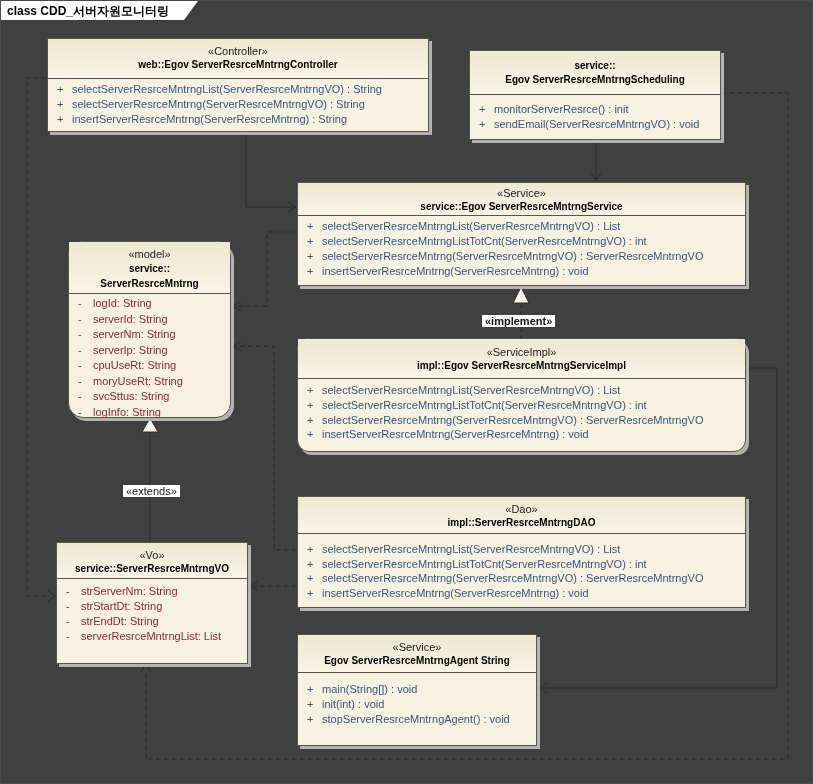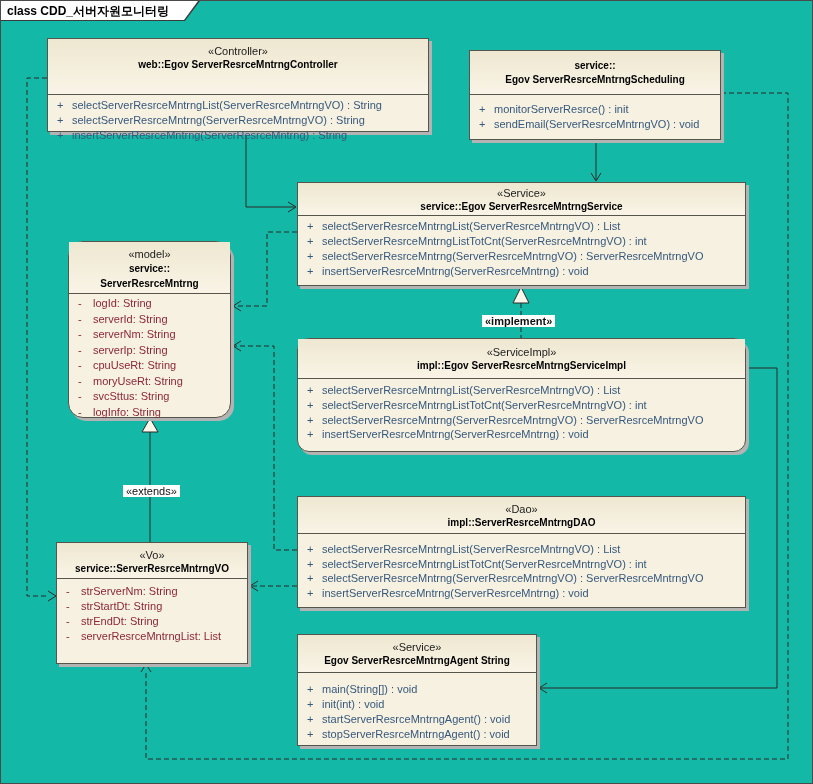--- a/index.html
+++ b/index.html
@@ -1,16 +1,16 @@
 <!DOCTYPE html>
 <html><head>
 <meta charset="utf-8">
 <style>
   html,body{margin:0;padding:0;background:#fff;}
-  #frame{position:relative;width:813px;height:784px;background:#14b8a6;
+  #frame{position:relative;width:813px;height:784px;background:#404040;
     border:1px solid #4a4a4a;box-sizing:border-box;overflow:hidden;
     font-family:"Liberation Sans",sans-serif;}
   
   .tab-outer{position:absolute;left:0;top:0;width:200px;height:20px;background:#3c3c3c;
     clip-path:polygon(0 0,199px 0,184px 20px,0 20px);}
   .tab-inner{position:absolute;left:0;top:0;width:198px;height:19px;background:#ffffff;
     clip-path:polygon(0 0,197px 0,183px 19px,0 19px);}
   .tab-text{position:absolute;left:6px;top:2px;font-size:12px;font-weight:bold;color:#000;white-space:nowrap;}
   
   #wires{position:absolute;left:0;top:0;width:813px;height:784px;}
@@ -25,21 +25,21 @@
   .stereo{font-size:11px;line-height:14px;color:#1a1a1a;}
   .name-line{font-size:10px;line-height:14px;font-weight:bold;color:#000;white-space:nowrap;}
   .members{padding-top:3px;}
   .member{font-size:11px;white-space:nowrap;}
   .member .sign{display:inline-block;width:24px;padding-left:9px;box-sizing:border-box;}
   .method{color:#36587c;}
   .attr{color:#8c2638;}
   .conn-label{position:absolute;font-size:11px;color:#111;background:#fff;padding:0 3px;white-space:nowrap;}
 
   #b-controller{left:46px;top:37px;width:382px;height:94px;}
-  #b-controller .hdr{height:56px;padding-top:5px;}
+  #b-controller .hdr{height:40px;padding-top:5px;}
   #b-controller .member{line-height:15px;}
 
   #b-scheduling{left:468px;top:49px;width:252px;height:90px;}
   #b-scheduling .hdr{height:44px;padding-top:8px;}
   #b-scheduling .members{padding-top:7px;}
   #b-scheduling .member{line-height:15px;}
 
   #b-service{left:296px;top:181px;width:449px;height:104px;}
   #b-service .hdr{height:33px;padding-top:3px;}
   #b-service .member{line-height:15px;}
@@ -246,21 +246,20 @@
   <div class="box" id="b-agent">
     <div class="hdr">
       <div class="stereo">«Service»</div>
       <div>
           <div class="name-line">Egov ServerResrceMntrngAgent String</div>
         </div>
     </div>
     <div class="members">
         <div class="member method"><span class="sign">+</span><span>main(String[]) : void</span></div>
         <div class="member method"><span class="sign">+</span><span>init(int) : void</span></div>
-        <div class="member method"><span class="sign">+</span><span>startServerResrceMntrngAgent() : void</span></div>
         <div class="member method"><span class="sign">+</span><span>stopServerResrceMntrngAgent() : void</span></div>
       </div>
   </div>
 
   <div class="conn-label" id="lbl-implement">«implement»</div>
   <div class="conn-label" id="lbl-extends">«extends»</div>
 
 </div>
 
 </body></html>

